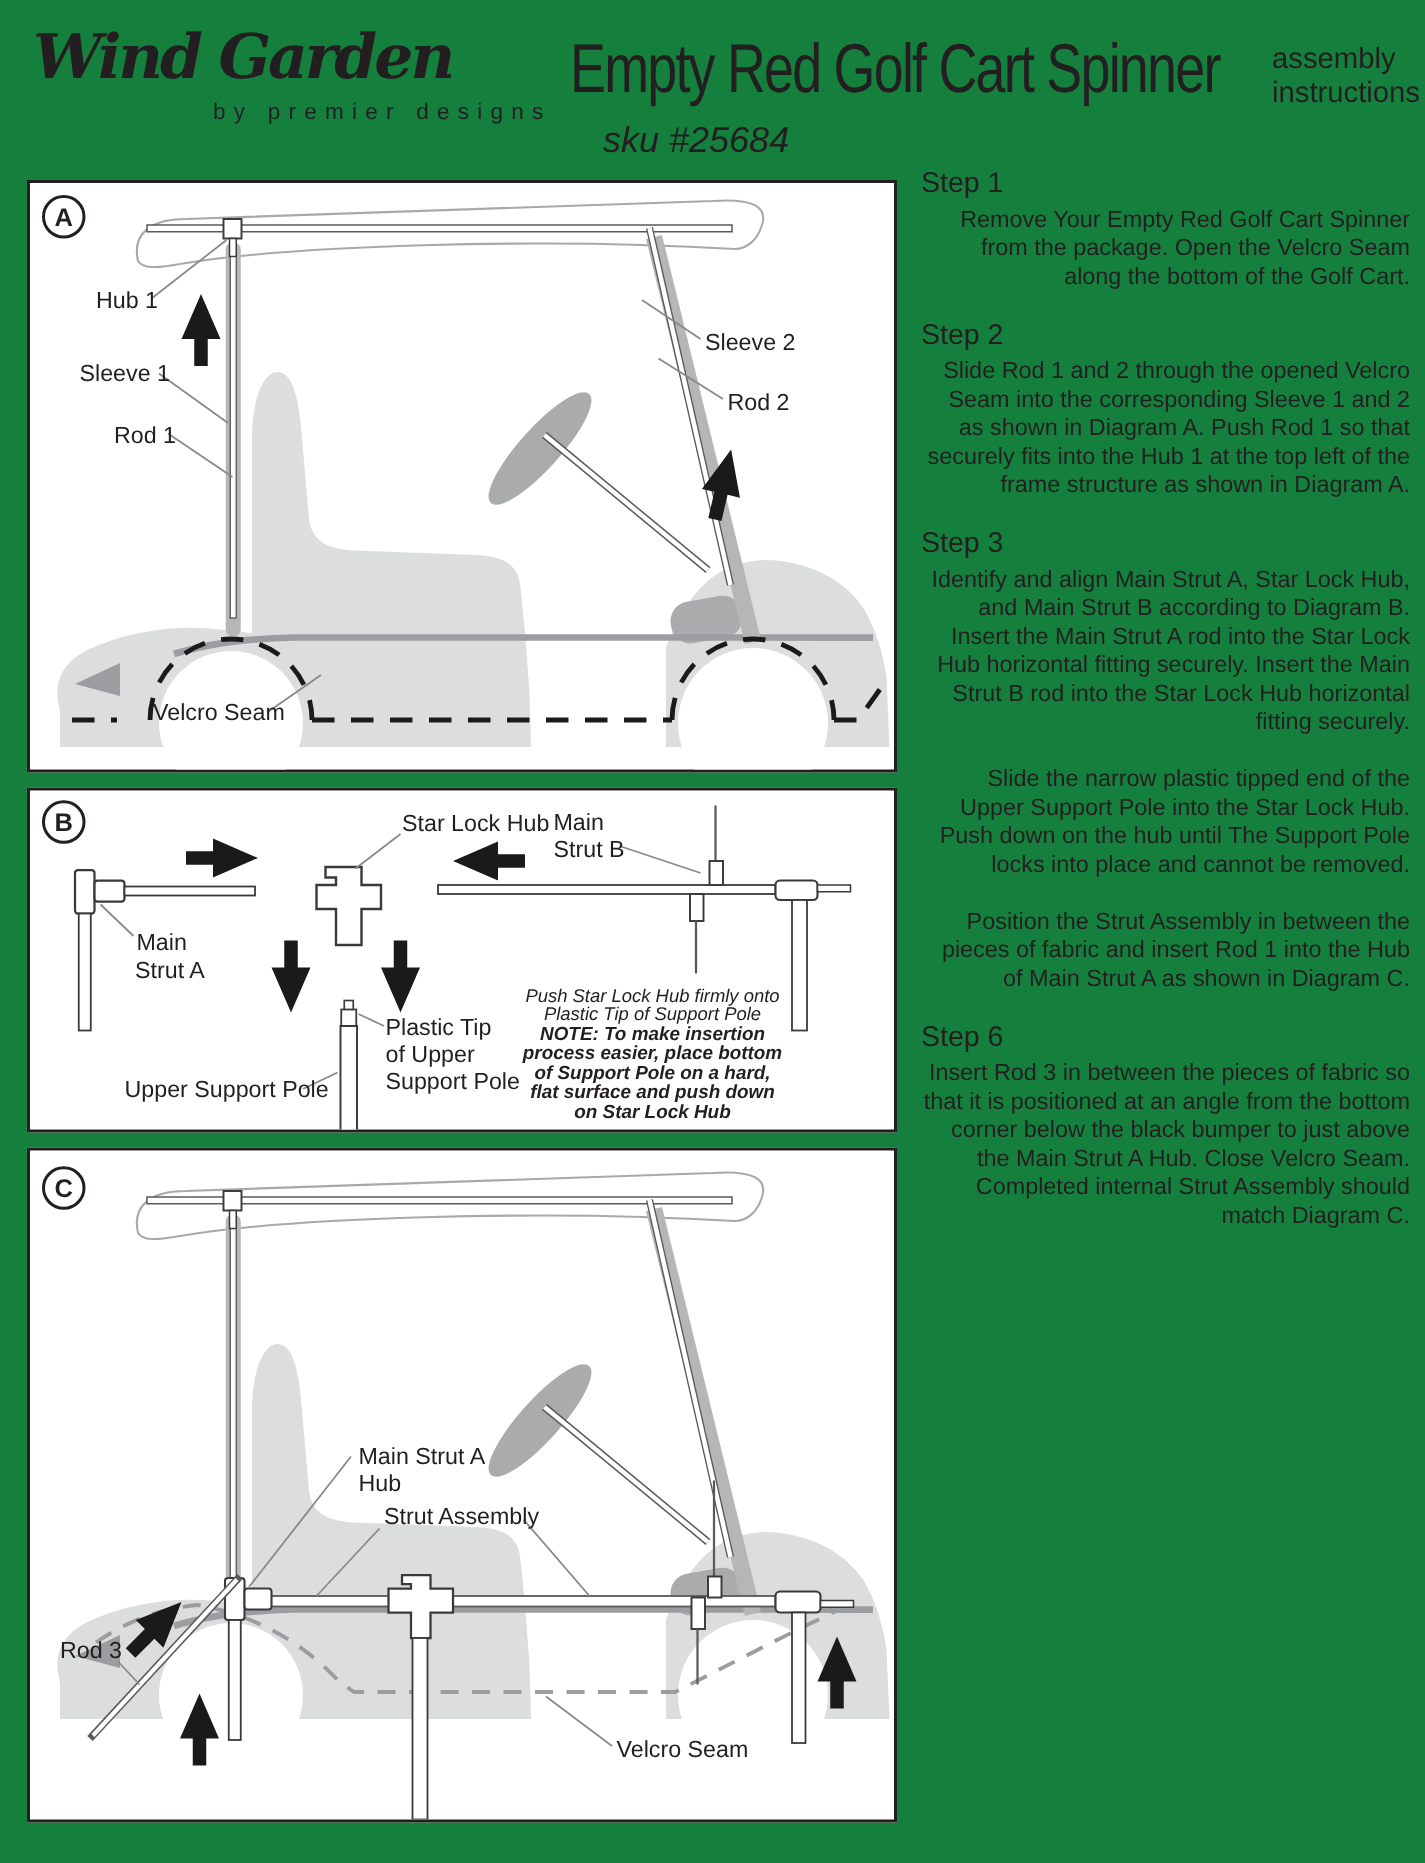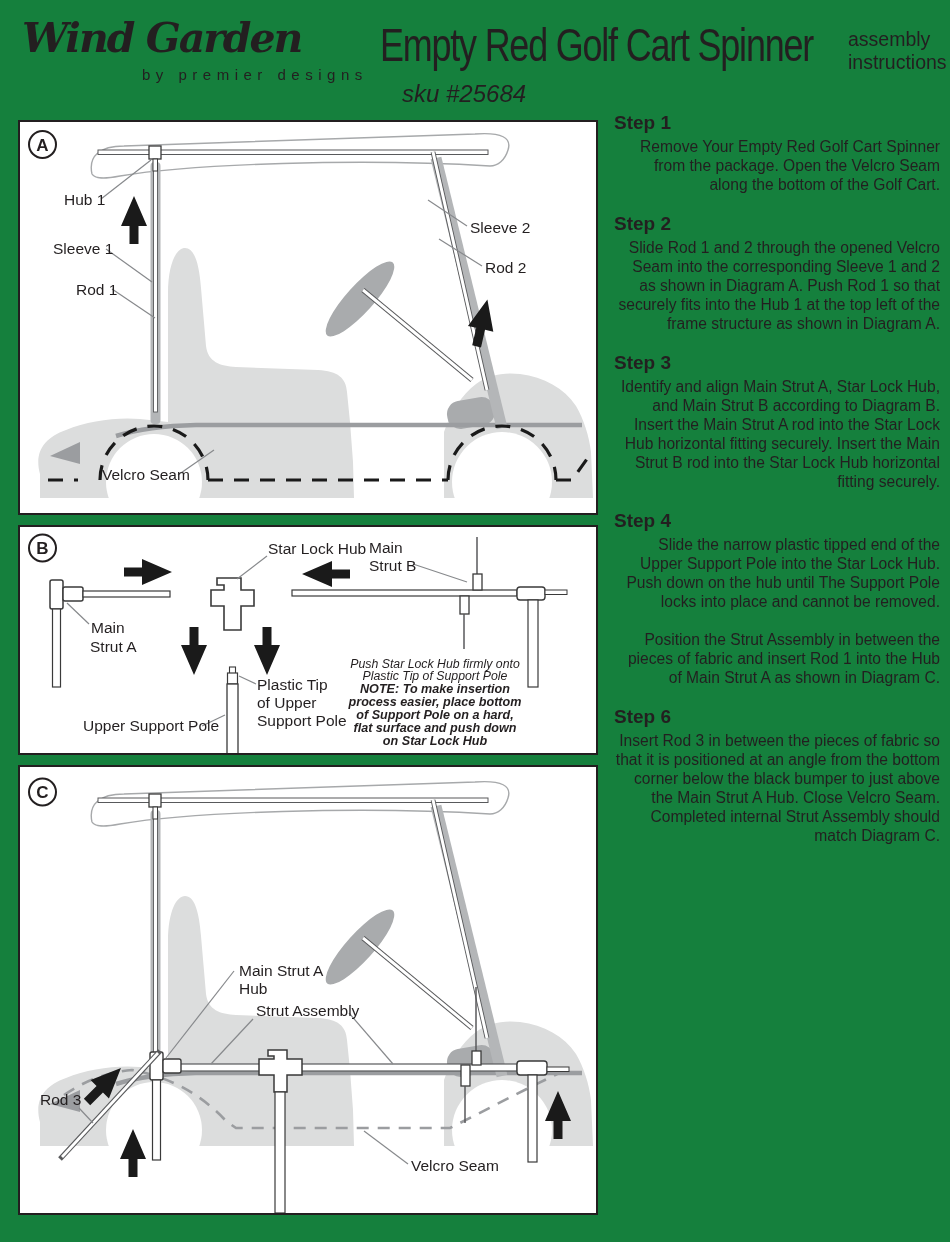--- a/index.html
+++ b/index.html
@@ -14,21 +14,21 @@
   #doc-subtitle{position:absolute;left:848px;top:28px;font-size:19.5px;line-height:23px;}
   #doc-sku{position:absolute;left:386px;top:80px;font-style:italic;font-size:24px;margin-left:16px;}
   
   .panel{position:absolute;left:18px;width:580px;border:2px solid #231f20;box-sizing:border-box;background:#fff;}
   #diagram-a{top:120px;height:395px;}
   #diagram-b{top:525px;height:230px;}
   #diagram-c{top:765px;height:450px;}
   .panel svg{display:block;}
   
   #steps{position:absolute;left:614px;top:112px;width:326px;}
-  .step h3{font-size:19px;font-weight:bold;margin:0 0 3px 0;}
+  .step h3{font-size:19px;font-weight:normal;margin:0 0 3px 0;}
   .step p{font-size:15.6px;line-height:1.22;margin:0 0 19px 0;text-align:right;}
   svg text{font-family:"Liberation Sans",sans-serif;fill:#231f20;}
   .dlabel{font-size:15.5px;}
   .dletter{font-size:17px;font-weight:bold;}
   .note-reg{font-size:12.3px;font-style:italic;}
   .note-bold{font-size:12.6px;font-style:italic;font-weight:bold;}
 </style>
 </head>
 <body>
 
@@ -213,21 +213,20 @@
     </section>
     <section class="step">
       <h3>Step 2</h3>
       <p>Slide Rod 1 and 2 through the opened Velcro Seam into the corresponding Sleeve 1 and 2 as shown in Diagram A. Push Rod 1 so that securely fits into the Hub 1 at the top left of the frame structure as shown in Diagram A.</p>
     </section>
     <section class="step">
       <h3>Step 3</h3>
       <p>Identify and align Main Strut A, Star Lock Hub, and Main Strut B according to Diagram B. Insert the Main Strut A rod into the Star Lock Hub horizontal fitting securely. Insert the Main Strut B rod into the Star Lock Hub horizontal fitting securely.</p>
     </section>
     <section class="step">
-      <h3>Step 4</h3>
       <p>Slide the narrow plastic tipped end of the Upper Support Pole into the Star Lock Hub. Push down on the hub until The Support Pole locks into place and cannot be removed.</p>
     </section>
     <section class="step">
       <p>Position the Strut Assembly in between the pieces of fabric and insert Rod 1 into the Hub of Main Strut A as shown in Diagram C.</p>
     </section>
     <section class="step">
       <h3>Step 6</h3>
       <p>Insert Rod 3 in between the pieces of fabric so that it is positioned at an angle from the bottom corner below the black bumper to just above the Main Strut A Hub. Close Velcro Seam. Completed internal Strut Assembly should match Diagram C.</p>
     </section>
   </div>

